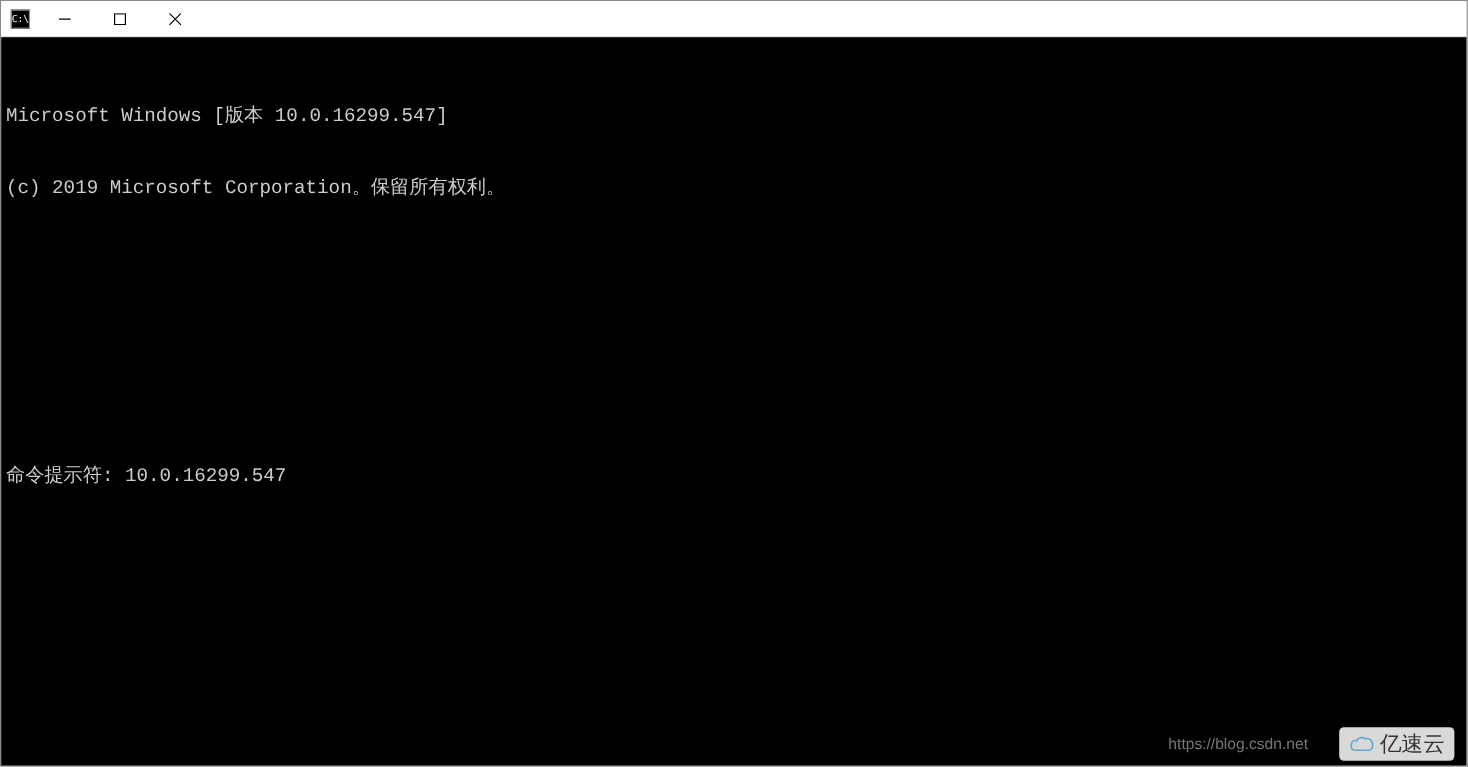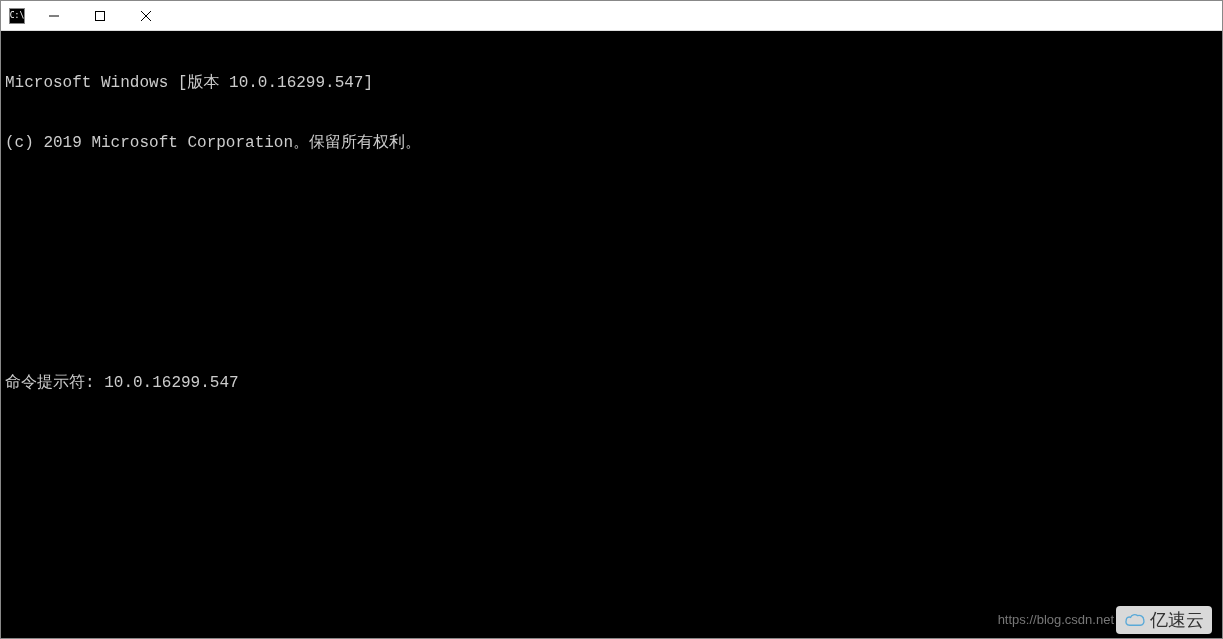--- a/index.html
+++ b/index.html
@@ -62,38 +62,38 @@
       color: #000;
       cursor: pointer;
     }
     .terminal {
       flex: 1;
       background: #000000;
       color: #cccccc;
       font-family: "NSimSun", "Consolas", "Courier New", monospace;
       font-size: 16px;
       line-height: 1.25;
-      padding: 2px 0 0 4px;
+      padding: 16px 0 0 4px;
       white-space: pre;
       overflow: hidden;
       position: relative;
     }
     .terminal-line {
       min-height: 20px;
     }
     .watermark {
       position: absolute;
       bottom: 4px;
       right: 10px;
       color: #777;
       font-size: 13px;
       font-family: sans-serif;
       display: flex;
       align-items: center;
-      gap: 2px;
+      gap: 26px;
     }
     .watermark-logo {
       display: flex;
       align-items: center;
       gap: 4px;
       background: rgba(255,255,255,0.85);
       padding: 3px 8px;
       border-radius: 4px;
       color: #333;
       font-size: 18px;

